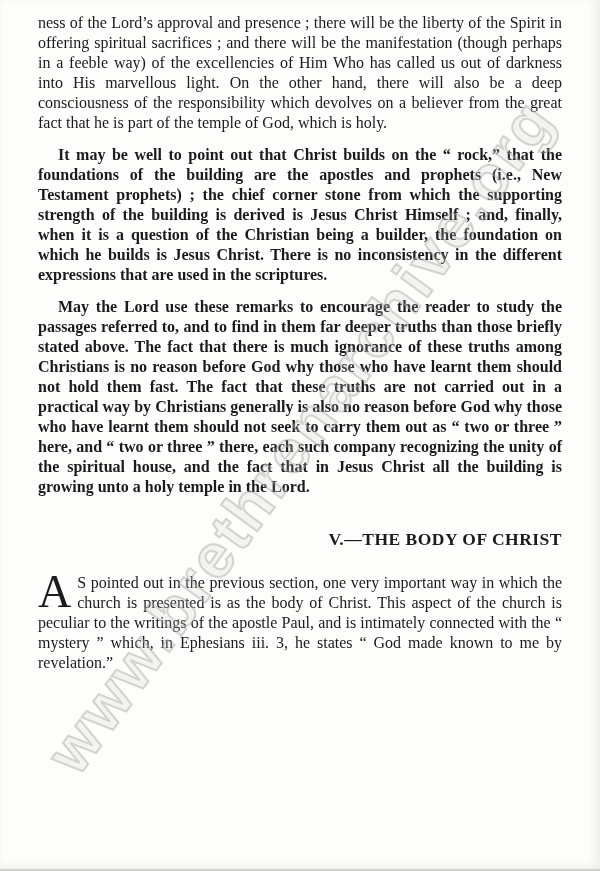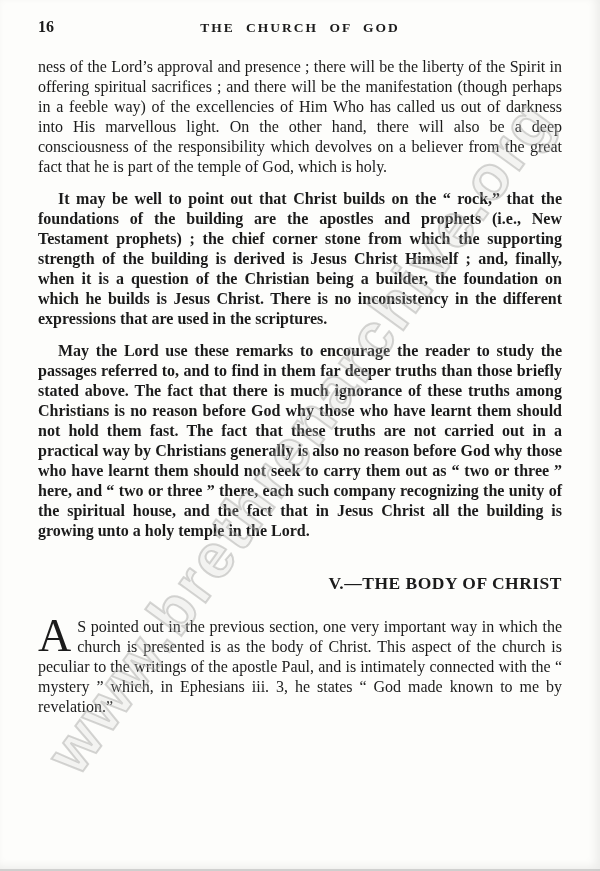--- a/index.html
+++ b/index.html
@@ -80,24 +80,20 @@
   }
   .body-text, .header { position: relative; z-index: 1; }
 </style>
 </head>
 <body>
 
 <div class="page">
 
   <div class="watermark">www.brethrenarchive.org</div>
 
-  <header class="header">
-    <span class="pageno">16</span>
-    <span class="running-head">THE CHURCH OF GOD</span>
-  </header>
 
   <main class="body-text">
 
     <p class="para flush">ness of the Lord’s approval and presence ; there will be the liberty of the Spirit in offering spiritual sacrifices ; and there will be the manifestation (though perhaps in a feeble way) of the excellencies of Him Who has called us out of darkness into His marvellous light. On the other hand, there will also be a deep consciousness of the responsibility which devolves on a believer from the great fact that he is part of the temple of God, which is holy.</p>
 
     <p class="para indent">It may be well to point out that Christ builds on the “ rock,” that the foundations of the building are the apostles and prophets (i.e., New Testament prophets) ; the chief corner stone from which the supporting strength of the building is derived is Jesus Christ Himself ; and, finally, when it is a question of the Christian being a builder, the foundation on which he builds is Jesus Christ. There is no inconsistency in the different expressions that are used in the scriptures.</p>
 
     <p class="para indent">May the Lord use these remarks to encourage the reader to study the passages referred to, and to find in them far deeper truths than those briefly stated above. The fact that there is much ignorance of these truths among Christians is no reason before God why those who have learnt them should not hold them fast. The fact that these truths are not carried out in a practical way by Christians generally is also no reason before God why those who have learnt them should not seek to carry them out as “ two or three ” here, and “ two or three ” there, each such company recognizing the unity of the spiritual house, and the fact that in Jesus Christ all the building is growing unto a holy temple in the Lord.</p>
 
     <h2 class="section-heading">V.—THE BODY OF CHRIST</h2>

